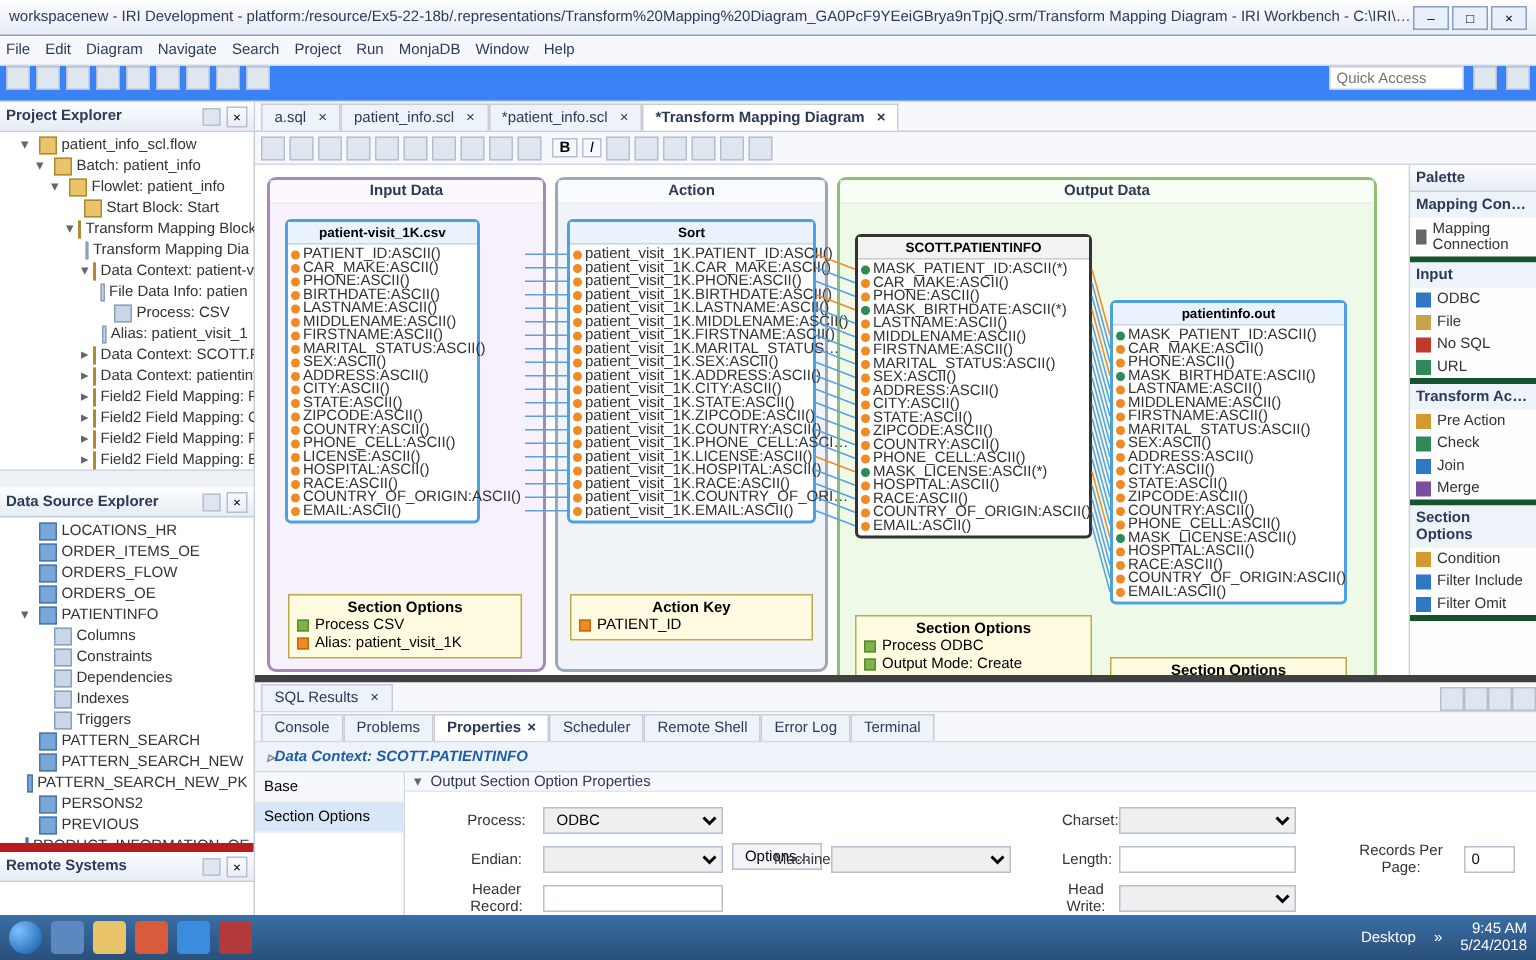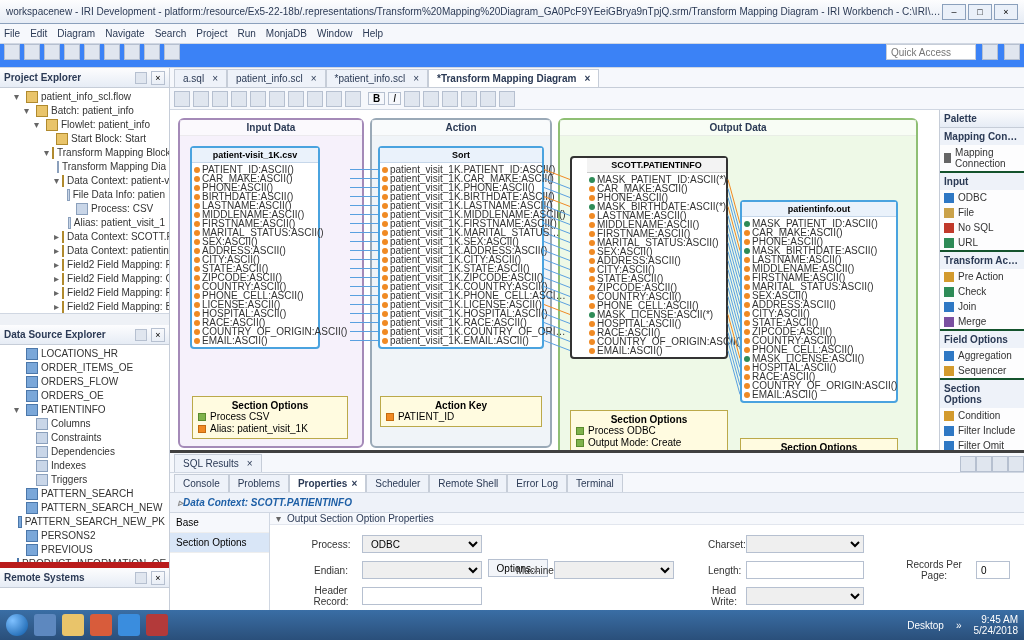--- a/index.html
+++ b/index.html
@@ -29,43 +29,43 @@
 .scroll-mini{height:12px;background:#eef1f6;border-top:1px solid #d0d7e2;}
 .leftbottom { height: 48px; border-top:6px solid #b91c1c; }
 .center { flex:1; display:flex; flex-direction:column; min-width:0; }
 .editor-tabs { height: 20px; background:#f6f8fc; border-bottom:1px solid #c6cdd8; display:flex; align-items:flex-end; gap:0; padding-left:4px;}
 .etab { height:18px; border:1px solid #c6cdd8; border-bottom:none; background:#eef2f9; padding:0 8px; display:flex; align-items:center; gap:4px; color:#2b3a55; }
 .etab.active { background:#fff; font-weight:bold;}
 .canvas-toolbar { height:22px; background:#f6f8fc; border-bottom:1px solid #d0d7e2; display:flex; align-items:center; gap:3px; padding:0 4px;}
 .canvas-wrap { flex:1; display:flex; min-height:0; }
 .canvas { flex:1; position:relative; background:#fff; overflow:hidden; }
 .rightpal { width:85px; border-left:1px solid #c6cdd8; background:#fdfdfe; overflow:auto; }
-.palgrp { border-bottom:2px solid #14532d; }
+.palgrp { border-bottom:4px solid #14532d; }
 .palgrp .hd { background:#eef2f9; padding:3px 4px; font-weight:bold; color:#2b3a55;}
 .palrow { padding:2px 4px; display:flex; align-items:center; gap:4px; color:#333;}
 .palrow .picn { width:10px; height:10px; display:inline-block;}
 .bigbox { position:absolute; border:2px solid; border-radius:6px; }
 .bigbox.input { left:8px; top:8px; width:186px; height:330px; border-color:#a48ab8; background:#f6f1fb;}
 .bigbox.action { left:200px; top:8px; width:182px; height:330px; border-color:#9aa9b7; background:#f0f4f8;}
 .bigbox.output { left:388px; top:8px; width:360px; height:350px; border-color:#8fbf74; background:#eef9e7;}
 .zonehd { text-align:center; font-weight:bold; color:#2b3a55; padding:2px; background:rgba(255,255,255,.6); border-bottom:1px solid rgba(0,0,0,.06);}
 .node { position:absolute; border:2px solid #4aa3df; border-radius:4px; background:#fff; }
-.node.black { border-color:#333;padding-left:15px;}
+.node.black { border-color:#333;}
 .node .hd { background:#eaf2fb; text-align:center; font-weight:bold; padding:2px 2px; border-bottom:1px solid #c6d7ea; font-size:9px;}
 .node.black .hd { background:#f3f3f3; border-bottom-color:#ccc;}
 .fieldlist { padding:2px 2px; display:flex; flex-direction:column; gap:0; }
 .fld { display:flex; align-items:center; gap:2px; color:#333; font-size:8px; line-height:9px; white-space:nowrap; }
 .fld .dot { width:6px;height:6px; background:#f08a24; border-radius:50%; flex-shrink:0;}
 .opt { position:absolute; border:1px solid #bba94a; background:#fffbe0; padding:3px 5px; font-size:9px; }
 .opt .hd2{ text-align:center; font-weight:bold;}
 .opt .r { display:flex;align-items:center;gap:4px; line-height:12px;}
 .opt .r .sq{ width:8px;height:8px;background:#7fb24c;border:1px solid #5a8a2e;display:inline-block;}
 .opt .r .sq.or{background:#f08a24;border-color:#c46a0f;}
 svg.wires { position:absolute; inset:0; width:100%; height:100%; pointer-events:none; }
-.bott { height: 160px; border-top:3px solid #404040; display:flex; flex-direction:column; background:#fff; }
+.bott { height: 160px; border-top:5px solid #404040; display:flex; flex-direction:column; background:#fff; }
 .bott .subtabs{ height:20px; border-bottom:1px solid #d0d7e2; display:flex; align-items:flex-end; gap:0; padding-left:4px; background:#f6f8fc;}
 .bheader { height:20px; background:#eef2f9; border-bottom:1px solid #d0d7e2; display:flex; align-items:center; padding:0 8px; font-weight:bold; color:#1d5fa6; font-size:11px; font-style:italic;}
 .bbody { flex:1; display:flex; min-height:0;}
 .leftstrip { width:100px; border-right:1px solid #d0d7e2; }
 .leftstrip .cell{ padding:4px 6px; border-bottom:1px solid #eee; background:#f6f8fc; }
 .leftstrip .cell.active{ background:#d9e6f7;}
 .propstitle{ height:18px; background:#f6f8fc; color:#2b3a55; display:flex;align-items:center;gap:6px;padding:0 6px; border-bottom:1px solid #e2e6ee;}
 .propstitle .tw{ color:#666;}
 .form { flex:1; padding:8px 8px; display:grid; grid-template-columns: 78px 120px 60px 120px 60px 1fr 100px 40px; grid-auto-rows: 22px; gap:4px 6px; align-items:center; }
 .form label{ color:#333; text-align:center;padding-left:28px;}
@@ -841,31 +841,20 @@
             <div class="palrow">
               <span class="picn" style="background: rgb(47, 120, 196);"></span>
               <span>Join</span>
             </div>
             <div class="palrow">
               <span class="picn" style="background: rgb(122, 79, 160);"></span>
               <span>Merge</span>
             </div>
           </div>
           <div class="palgrp">
-            <div class="hd">Field Options</div>
-            <div class="palrow">
-              <span class="picn" style="background: rgb(47, 120, 196);"></span>
-              <span>Aggregation</span>
-            </div>
-            <div class="palrow">
-              <span class="picn" style="background: rgb(211, 154, 45);"></span>
-              <span>Sequencer</span>
-            </div>
-          </div>
-          <div class="palgrp">
             <div class="hd">Section Options</div>
             <div class="palrow">
               <span class="picn" style="background: rgb(211, 154, 45);"></span>
               <span>Condition</span>
             </div>
             <div class="palrow">
               <span class="picn" style="background: rgb(47, 120, 196);"></span>
               <span>Filter Include</span>
             </div>
             <div class="palrow">

